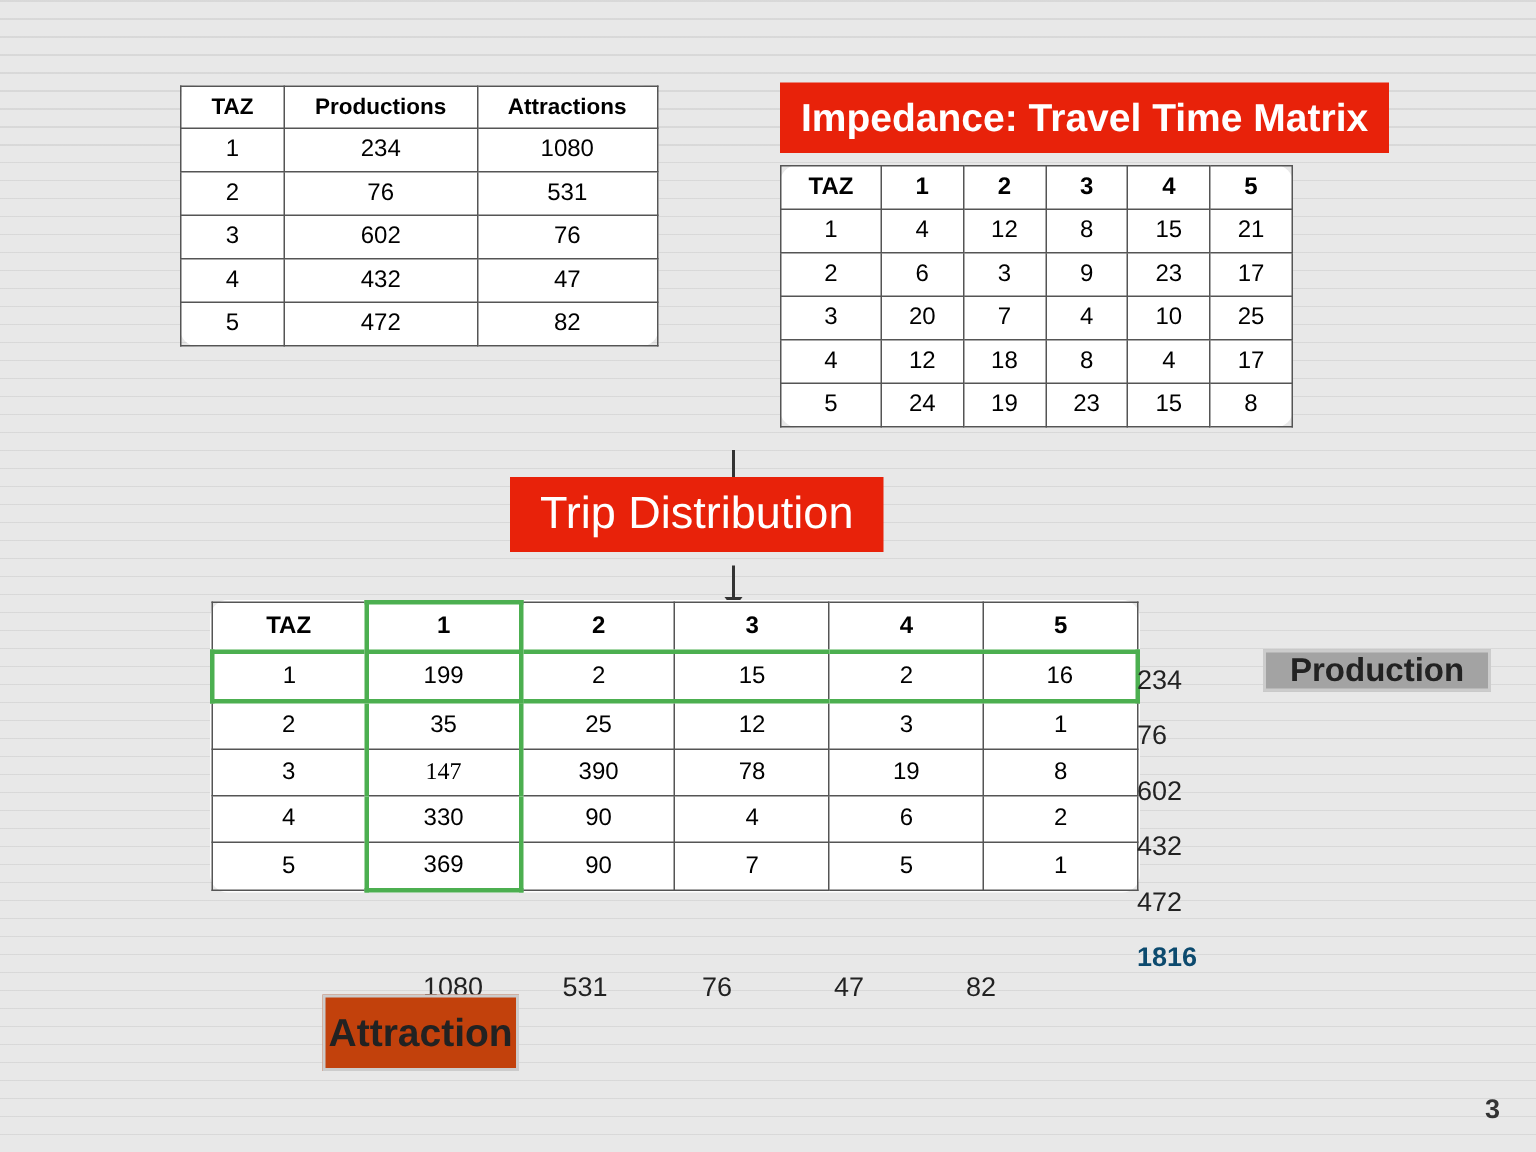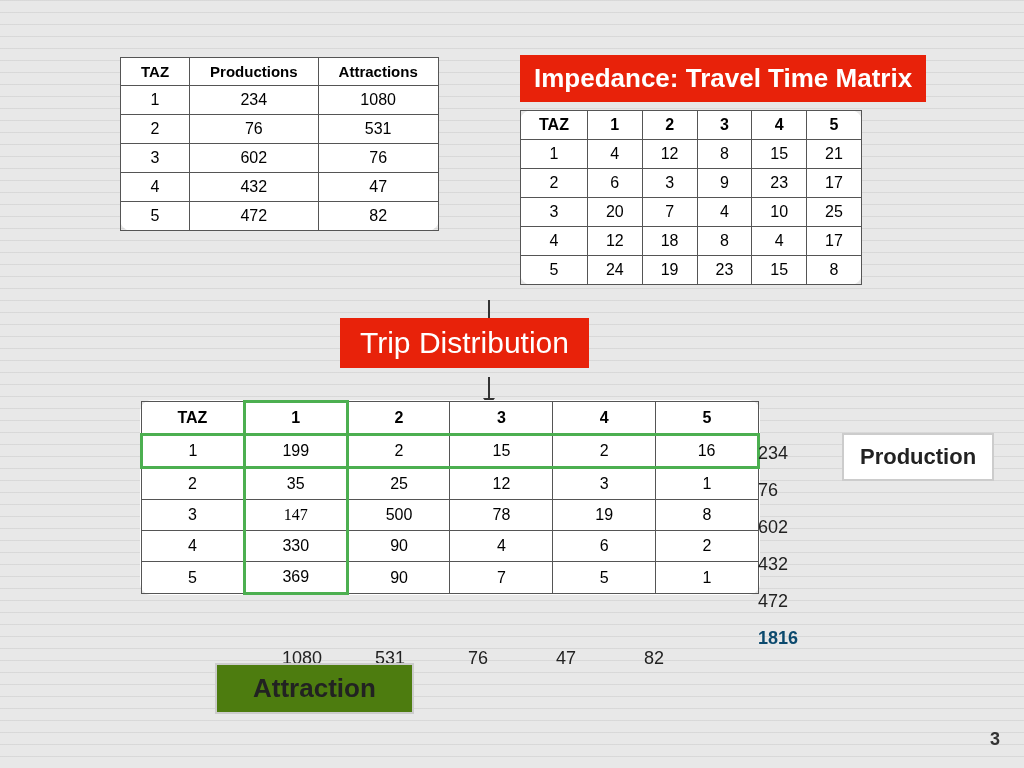--- a/index.html
+++ b/index.html
@@ -188,42 +188,42 @@
       font-size: 18px;
       color: #0c4a6e;
       font-weight: bold;
       line-height: 37px;
     }
 
     .production-banner {
       position: absolute;
       top: 433px;
       left: 842px;
-      background: #ffffff;
+      background: #a3a3a3;
       color: #222;
       font-size: 22px;
       font-weight: bold;
       padding: 8px 16px;
       border: 2px solid #ccc;
       display: flex;
       align-items: center;
       justify-content: center;
-      height: 48px;
+      height: 28px;
     }
 
     
     .attraction-banner {
       position: absolute;
       top: 663px;
       left: 215px;
-      background: #4d7c0f;
+      background: #c2410c;
       color: #222;
       font-size: 26px;
       font-weight: bold;
-      padding: 8px 36px;
+      padding: 8px 2px;
       border: 2px solid #ccc;
     }
 
     
     .attraction-totals {
       position: absolute;
       top: 648px;
       left: 258px;
       display: flex;
       gap: 0px;
@@ -368,21 +368,21 @@
           <td>2</td>
           <td style="border-left: 3px solid rgb(76, 175, 80); border-right: 3px solid rgb(76, 175, 80);">35</td>
           <td>25</td>
           <td>12</td>
           <td>3</td>
           <td>1</td>
         </tr>
         <tr>
           <td>3</td>
           <td style="border-left: 3px solid rgb(76, 175, 80); border-right: 3px solid rgb(76, 175, 80); font-family: Liberation Serif, serif;">147</td>
-          <td>500</td>
+          <td>390</td>
           <td>78</td>
           <td>19</td>
           <td>8</td>
         </tr>
         <tr>
           <td>4</td>
           <td style="border-left: 3px solid rgb(76, 175, 80); border-right: 3px solid rgb(76, 175, 80); margin-top: 11px;">330</td>
           <td>90</td>
           <td>4</td>
           <td>6</td>

